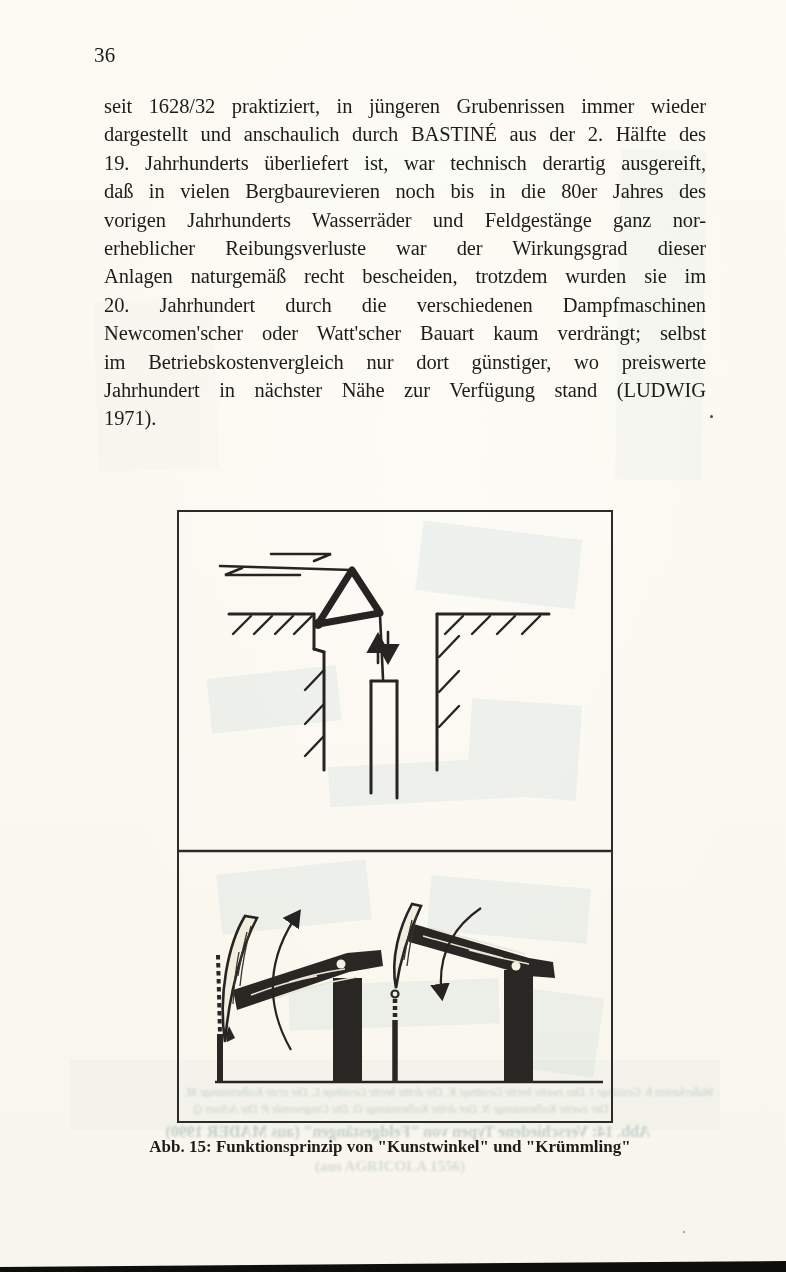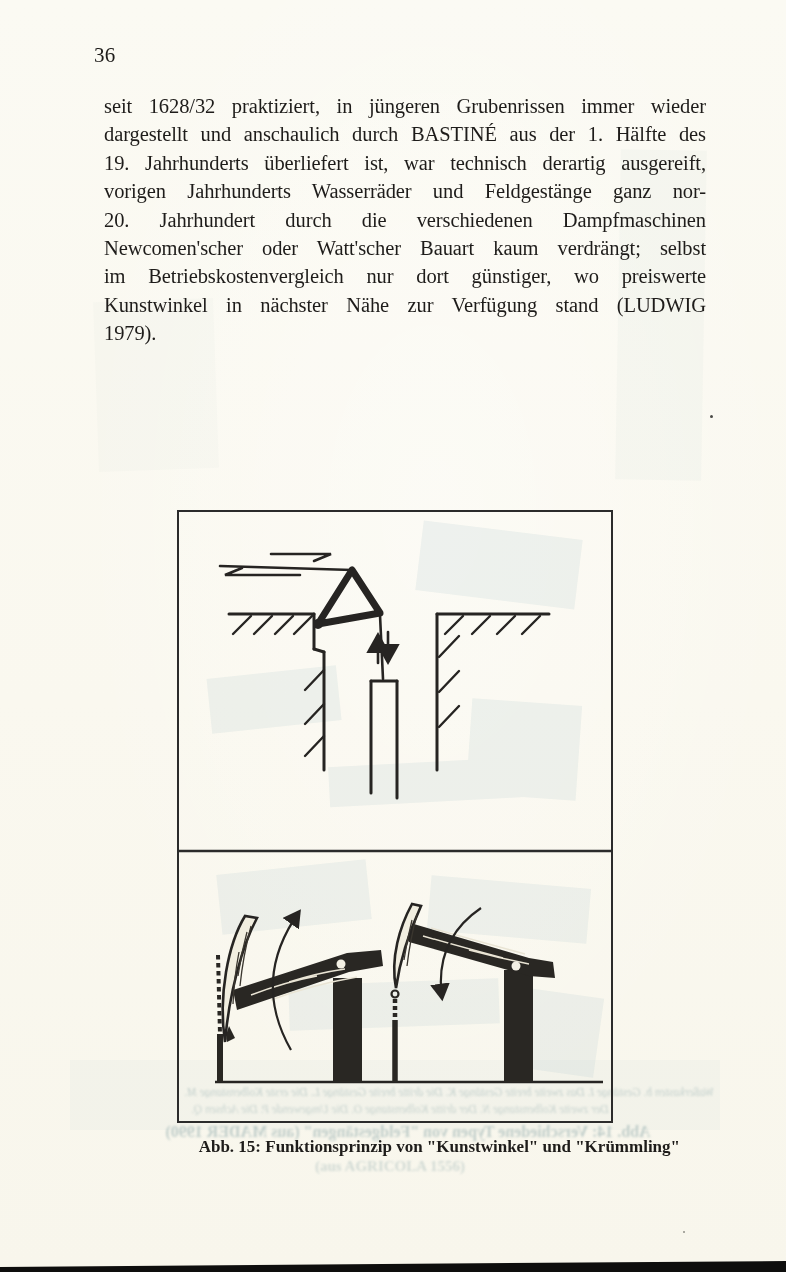--- a/index.html
+++ b/index.html
@@ -34,21 +34,21 @@
   .tline.last{text-align-last:left;}
   
   .figure-frame{
     position:absolute;left:177px;top:510px;width:436px;height:613px;
     border:2px solid #2b2b2b;box-sizing:border-box;
     z-index:2;background:transparent;
   }
   .figure-frame svg{display:block;}
   .fig-caption{
     position:absolute;left:100px;top:1136px;width:580px;
-    text-align:right;font-weight:bold;font-size:17px;line-height:22px;
+    text-align:center;font-weight:bold;font-size:17px;line-height:22px;
     z-index:3;
   }
   
   .ghost-text{
     position:absolute;pointer-events:none;color:#9db4b4;
     filter:blur(1px);z-index:1;
   }
   .ghost-mirror{transform:scaleX(-1);}
   .ghost-labels1{left:86px;top:1086px;width:628px;font-style:italic;font-size:11.5px;opacity:.55;white-space:nowrap;overflow:hidden;}
   .ghost-labels2{left:120px;top:1103px;width:560px;font-style:italic;font-size:11.5px;opacity:.5;white-space:nowrap;overflow:hidden;text-align:center;}
@@ -64,28 +64,31 @@
 <div class="page">
 
   <div class="ghost-patch" style="left:618px;top:150px;width:86px;height:330px;opacity:.07;transform:rotate(1deg);"></div>
   <div class="ghost-patch" style="left:96px;top:300px;width:120px;height:170px;opacity:.05;transform:rotate(-2deg);"></div>
   <div class="ghost-patch" style="left:70px;top:1060px;width:650px;height:70px;opacity:.08;"></div>
 
   <div class="page-number">36</div>
 
   <div class="text-block">
     <div class="tline">seit 1628/32 praktiziert, in jüngeren Grubenrissen immer wieder</div>
-    <div class="tline">dargestellt und anschaulich durch BASTINÉ aus der 1. Hälfte des</div>
+    <div class="tline">dargestellt und anschaulich durch BASTINÉ aus der 2. Hälfte des</div>
     <div class="tline">19. Jahrhunderts überliefert ist, war technisch derartig ausgereift,</div>
+    <div class="tline">daß in vielen Bergbaurevieren noch bis in die 80er Jahres des</div>
     <div class="tline">vorigen Jahrhunderts Wasserräder und Feldgestänge ganz nor-</div>
+    <div class="tline">erheblicher Reibungsverluste war der Wirkungsgrad dieser</div>
+    <div class="tline">Anlagen naturgemäß recht bescheiden, trotzdem wurden sie im</div>
     <div class="tline">20. Jahrhundert durch die verschiedenen Dampfmaschinen</div>
     <div class="tline">Newcomen'scher oder Watt'scher Bauart kaum verdrängt; selbst</div>
     <div class="tline">im Betriebskostenvergleich nur dort günstiger, wo preiswerte</div>
-    <div class="tline">Kunstwinkel in nächster Nähe zur Verfügung stand (LUDWIG</div>
-    <div class="tline last">1979).</div>
+    <div class="tline">Jahrhundert in nächster Nähe zur Verfügung stand (LUDWIG</div>
+    <div class="tline last">1971).</div>
   </div>
 
   <div class="ghost-text ghost-mirror ghost-labels1">Waßerkasten b.    Gestänge I.    Das zweite breite Gestänge K.    Die dritte breite Gestänge L.    Die erste Kolbenstange M.</div>
   <div class="ghost-text ghost-mirror ghost-labels2">Der zweite Kolbenstange N.    Der dritte Kolbenstange O.    Die Umgewende P.    Die Achsen Q.</div>
   <div class="ghost-text ghost-mirror ghost-prevcap">Abb. 14: Verschiedene Typen von "Feldgestängen" (aus MADER 1990)</div>
   <div class="ghost-text ghost-prevcap2">(aus AGRICOLA 1556)</div>
 
   <div class="figure-frame">
     <svg width="432" height="609" viewBox="0 0 432 609">
       <defs>

